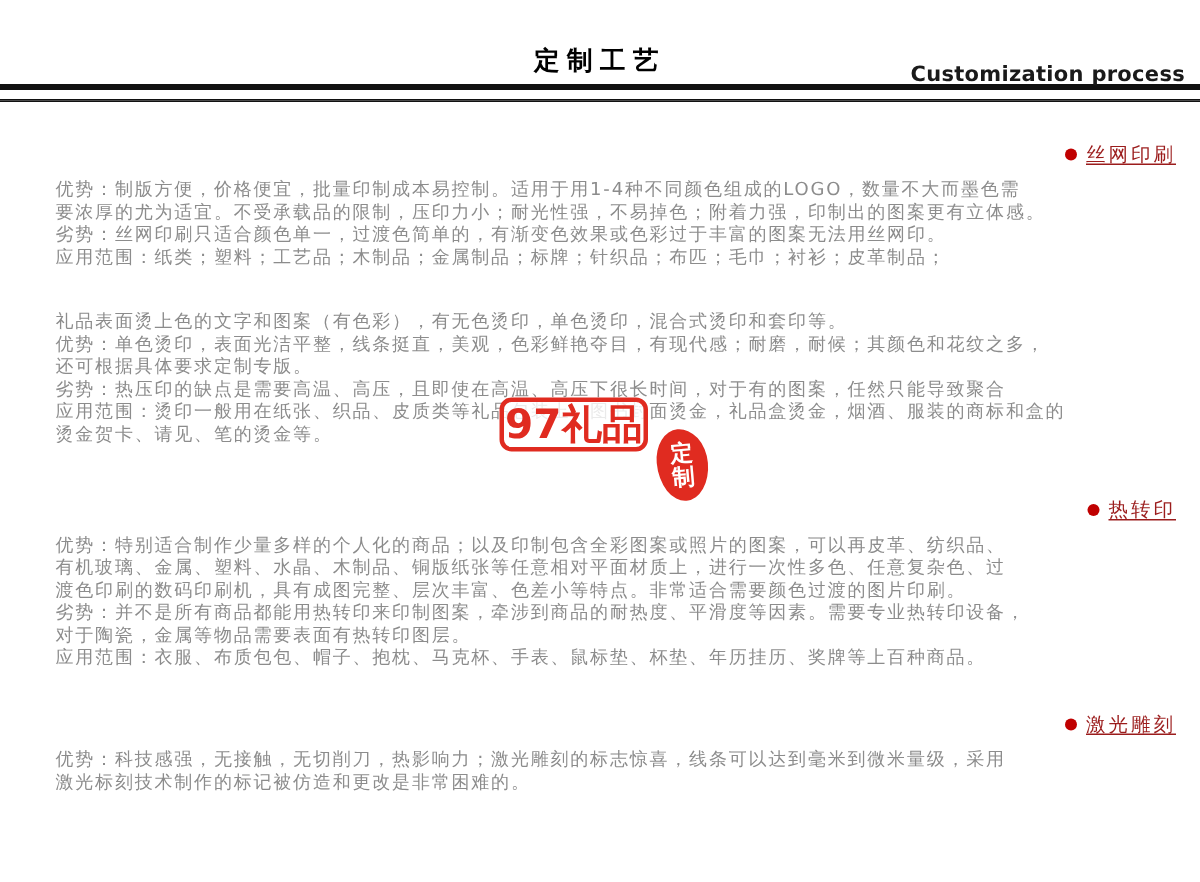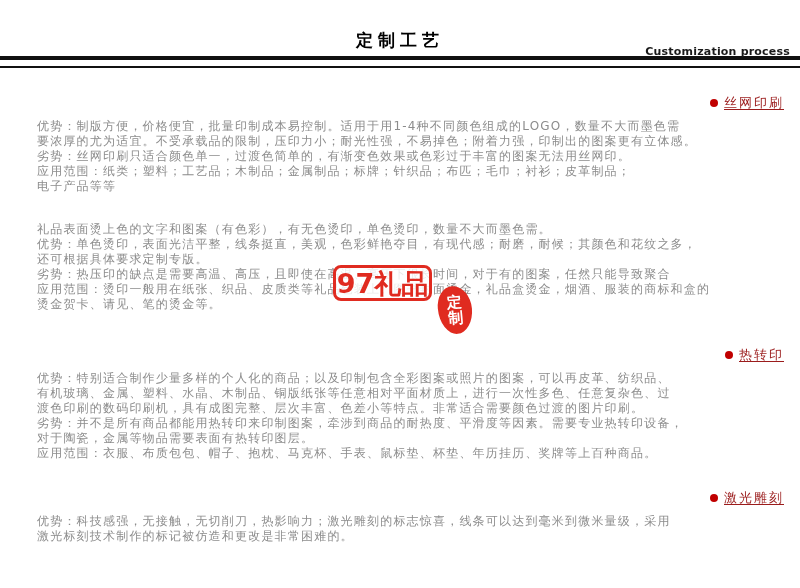--- a/index.html
+++ b/index.html
@@ -8,21 +8,21 @@
     position:relative; width:800px; height:588px; background:#ffffff;
     overflow:hidden; font-family:"DejaVu Sans", sans-serif;
   }
   
   .header { position:relative; height:56px; }
   .page-title {
     position:absolute; left:0; right:0; bottom:4px; text-align:center;
     font-size:17px; font-weight:bold; color:#000; letter-spacing:5px;
   }
   .page-subtitle {
-    position:absolute; right:10px; bottom:-2px; font-size:11px; font-weight:bold;
+    position:absolute; right:10px; bottom:-2px; font-size:14px; font-weight:bold;
     color:#1a1a1a; letter-spacing:0.2px;margin-left:23px;
   }
   .rule-thick { height:1px; border-top:2px solid #111; border-bottom:2px solid #111; }
   .rule-thin  { height:1px; border-top:1px solid #111; border-bottom:1px solid #111; margin-top:6px; }
   
   .content { padding:26px 16px 0 25px; }
   .section { margin-bottom:28px; }
   .section-head { display:flex; align-items:center; margin-bottom:7px;justify-content:flex-end; }
   .bullet {
     width:8px; height:8px; border-radius:50%; background:#c00000;
@@ -74,27 +74,26 @@
     <div class="section">
       <div class="section-head">
         <span class="bullet"></span>
         <span class="section-title">丝网印刷</span>
       </div>
       <div class="section-body">
         <div class="body-line">优势：制版方便，价格便宜，批量印制成本易控制。适用于用1-4种不同颜色组成的LOGO，数量不大而墨色需</div>
         <div class="body-line">要浓厚的尤为适宜。不受承载品的限制，压印力小；耐光性强，不易掉色；附着力强，印制出的图案更有立体感。</div>
         <div class="body-line">劣势：丝网印刷只适合颜色单一，过渡色简单的，有渐变色效果或色彩过于丰富的图案无法用丝网印。</div>
         <div class="body-line">应用范围：纸类；塑料；工艺品；木制品；金属制品；标牌；针织品；布匹；毛巾；衬衫；皮革制品；</div>
-        <div class="body-line">电子产品等等</div>
       </div>
     </div>
 
     <div class="section sec-2">
       <div class="section-body">
-        <div class="body-line">礼品表面烫上色的文字和图案（有色彩），有无色烫印，单色烫印，数量不大而墨色需。</div>
+        <div class="body-line">礼品表面烫上色的文字和图案（有色彩），有无色烫印，单色烫印，混合式烫印和套印等。</div>
         <div class="body-line">优势：单色烫印，表面光洁平整，线条挺直，美观，色彩鲜艳夺目，有现代感；耐磨，耐候；其颜色和花纹之多，</div>
         <div class="body-line">还可根据具体要求定制专版。</div>
         <div class="body-line">劣势：热压印的缺点是需要高温、高压，且即使在高温、高压下很长时间，对于有的图案，任然只能导致聚合</div>
         <div class="body-line">应用范围：烫印一般用在纸张、织品、皮质类等礼品包装上。图书封面烫金，礼品盒烫金，烟酒、服装的商标和盒的</div>
         <div class="body-line">烫金贺卡、请见、笔的烫金等。</div>
       </div>
     </div>
 
     <div class="section sec-3">
       <div class="section-head">

